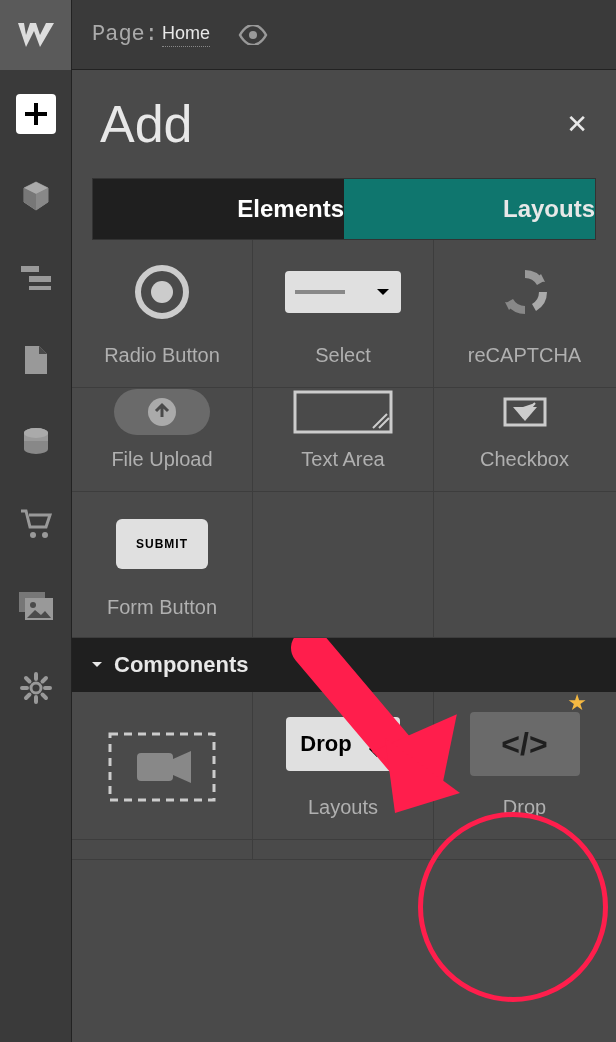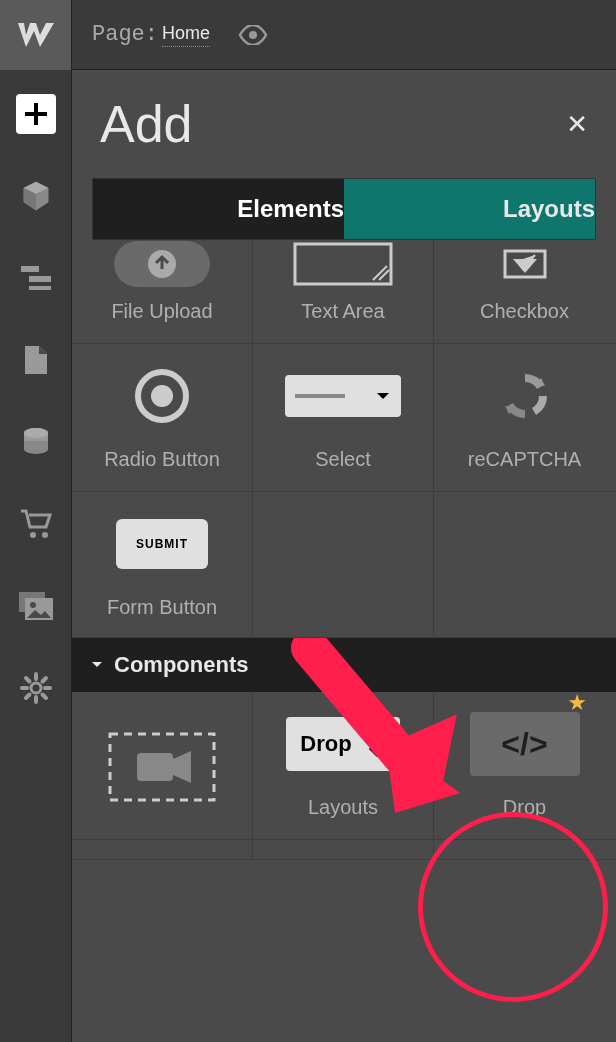--- a/index.html
+++ b/index.html
@@ -318,52 +318,20 @@
     <div class="panel-header">
       <div class="panel-title">Add</div>
       <div class="close-x">✕</div>
     </div>
     <div class="tabbar">
       <div class="tab tab-active">Elements</div>
       <div class="tab tab-inactive">Layouts</div>
     </div>
 
     <div class="grid-area">
-      <div class="grid-row row-short">
-        <div class="grid-cell">
-          <div class="cell-icon">
-            <svg width="96" height="46" viewBox="0 0 96 46">
-                <rect x="0" y="0" width="96" height="46" rx="23" fill="#6a6a6a"></rect>
-                <circle cx="48" cy="23" r="14" fill="#aaa"></circle>
-                <path d="M48 16 v12 M42 22 l6-6 6 6" stroke="#4a4a4a" stroke-width="3" fill="none"></path>
-              </svg>
-          </div>
-          <div class="cell-label">File Upload</div>
-        </div>
-        <div class="grid-cell">
-          <div class="cell-icon">
-            <svg width="100" height="44" viewBox="0 0 100 44">
-                <rect x="2" y="2" width="96" height="40" fill="none" stroke="#ccc" stroke-width="3"></rect>
-                <path d="M80 38 l14-14 M86 38 l10-10" stroke="#ccc" stroke-width="2"></path>
-              </svg>
-          </div>
-          <div class="cell-label">Text Area</div>
-        </div>
-        <div class="grid-cell">
-          <div class="cell-icon">
-            <svg width="44" height="30" viewBox="0 0 44 30">
-                <rect x="2" y="2" width="40" height="26" fill="none" stroke="#ccc" stroke-width="3"></rect>
-                <path d="M14 12 l6 8 12-14" fill="#ccc" stroke="#ccc" stroke-width="2"></path>
-                <path d="M10 10 h24 l-12 14z" fill="#ccc"></path>
-              </svg>
-          </div>
-          <div class="cell-label">Checkbox</div>
-        </div>
-      </div>
-
       <div class="grid-row">
         <div class="grid-cell">
           <div class="cell-icon">
             <svg width="60" height="60" viewBox="0 0 60 60">
                 <circle cx="30" cy="30" r="24" fill="none" stroke="#ccc" stroke-width="6"></circle>
                 <circle cx="30" cy="30" r="11" fill="#ccc"></circle>
               </svg>
           </div>
           <div class="cell-label">Radio Button</div>
         </div>
@@ -385,20 +353,52 @@
                 <path d="M50 28 a22 22 0 0 1-11 19 l-4-7 a14 14 0 0 0 7-12z" fill="#aaa"></path>
                 <path d="M28 50 a22 22 0 0 1-19-11 l7-4 a14 14 0 0 0 12 7z" fill="#888"></path>
                 <path d="M44 10 l4 8-10-2z" fill="#999"></path>
                 <path d="M12 46 l-4-8 10 2z" fill="#888"></path>
               </svg>
           </div>
           <div class="cell-label">reCAPTCHA</div>
         </div>
       </div>
 
+      <div class="grid-row row-short">
+        <div class="grid-cell">
+          <div class="cell-icon">
+            <svg width="96" height="46" viewBox="0 0 96 46">
+                <rect x="0" y="0" width="96" height="46" rx="23" fill="#6a6a6a"></rect>
+                <circle cx="48" cy="23" r="14" fill="#aaa"></circle>
+                <path d="M48 16 v12 M42 22 l6-6 6 6" stroke="#4a4a4a" stroke-width="3" fill="none"></path>
+              </svg>
+          </div>
+          <div class="cell-label">File Upload</div>
+        </div>
+        <div class="grid-cell">
+          <div class="cell-icon">
+            <svg width="100" height="44" viewBox="0 0 100 44">
+                <rect x="2" y="2" width="96" height="40" fill="none" stroke="#ccc" stroke-width="3"></rect>
+                <path d="M80 38 l14-14 M86 38 l10-10" stroke="#ccc" stroke-width="2"></path>
+              </svg>
+          </div>
+          <div class="cell-label">Text Area</div>
+        </div>
+        <div class="grid-cell">
+          <div class="cell-icon">
+            <svg width="44" height="30" viewBox="0 0 44 30">
+                <rect x="2" y="2" width="40" height="26" fill="none" stroke="#ccc" stroke-width="3"></rect>
+                <path d="M14 12 l6 8 12-14" fill="#ccc" stroke="#ccc" stroke-width="2"></path>
+                <path d="M10 10 h24 l-12 14z" fill="#ccc"></path>
+              </svg>
+          </div>
+          <div class="cell-label">Checkbox</div>
+        </div>
+      </div>
+
       <div class="grid-row">
         <div class="grid-cell" style="padding-bottom:18px;">
           <div class="cell-icon">
             <div class="submit-btn">SUBMIT</div>
           </div>
           <div class="cell-label">Form Button</div>
         </div>
         <div class="grid-cell" style="border-right:1px solid #3d3d3d"></div>
         <div class="grid-cell"></div>
       </div>

